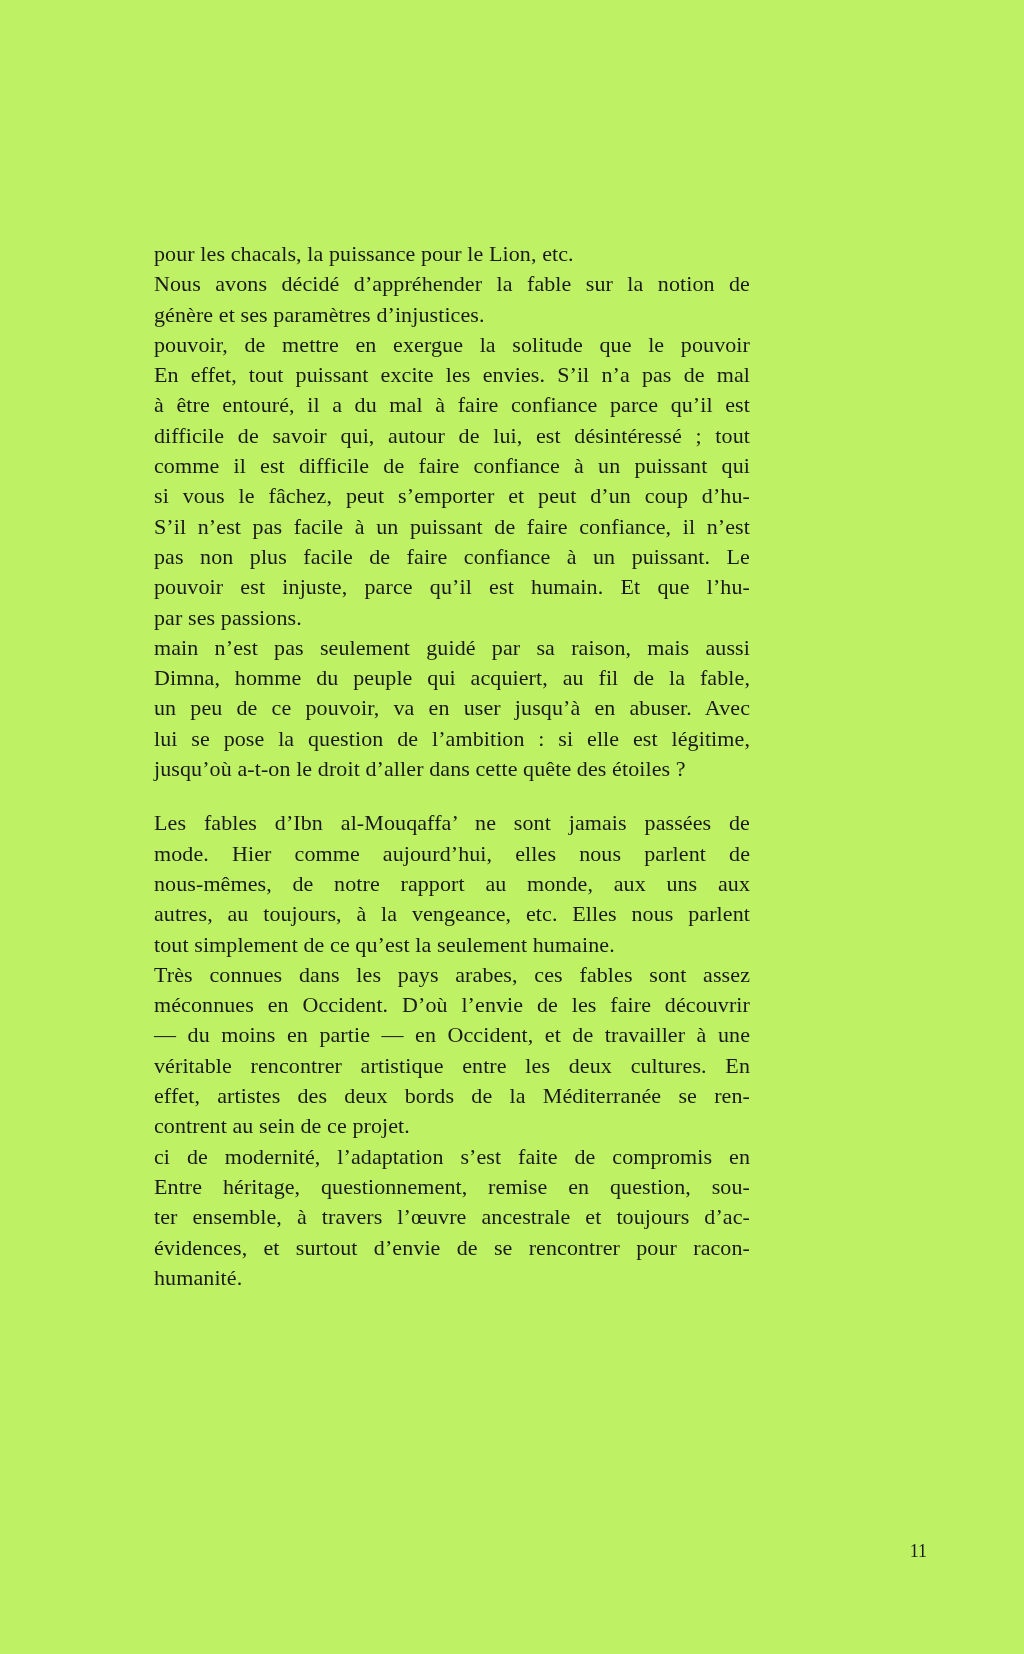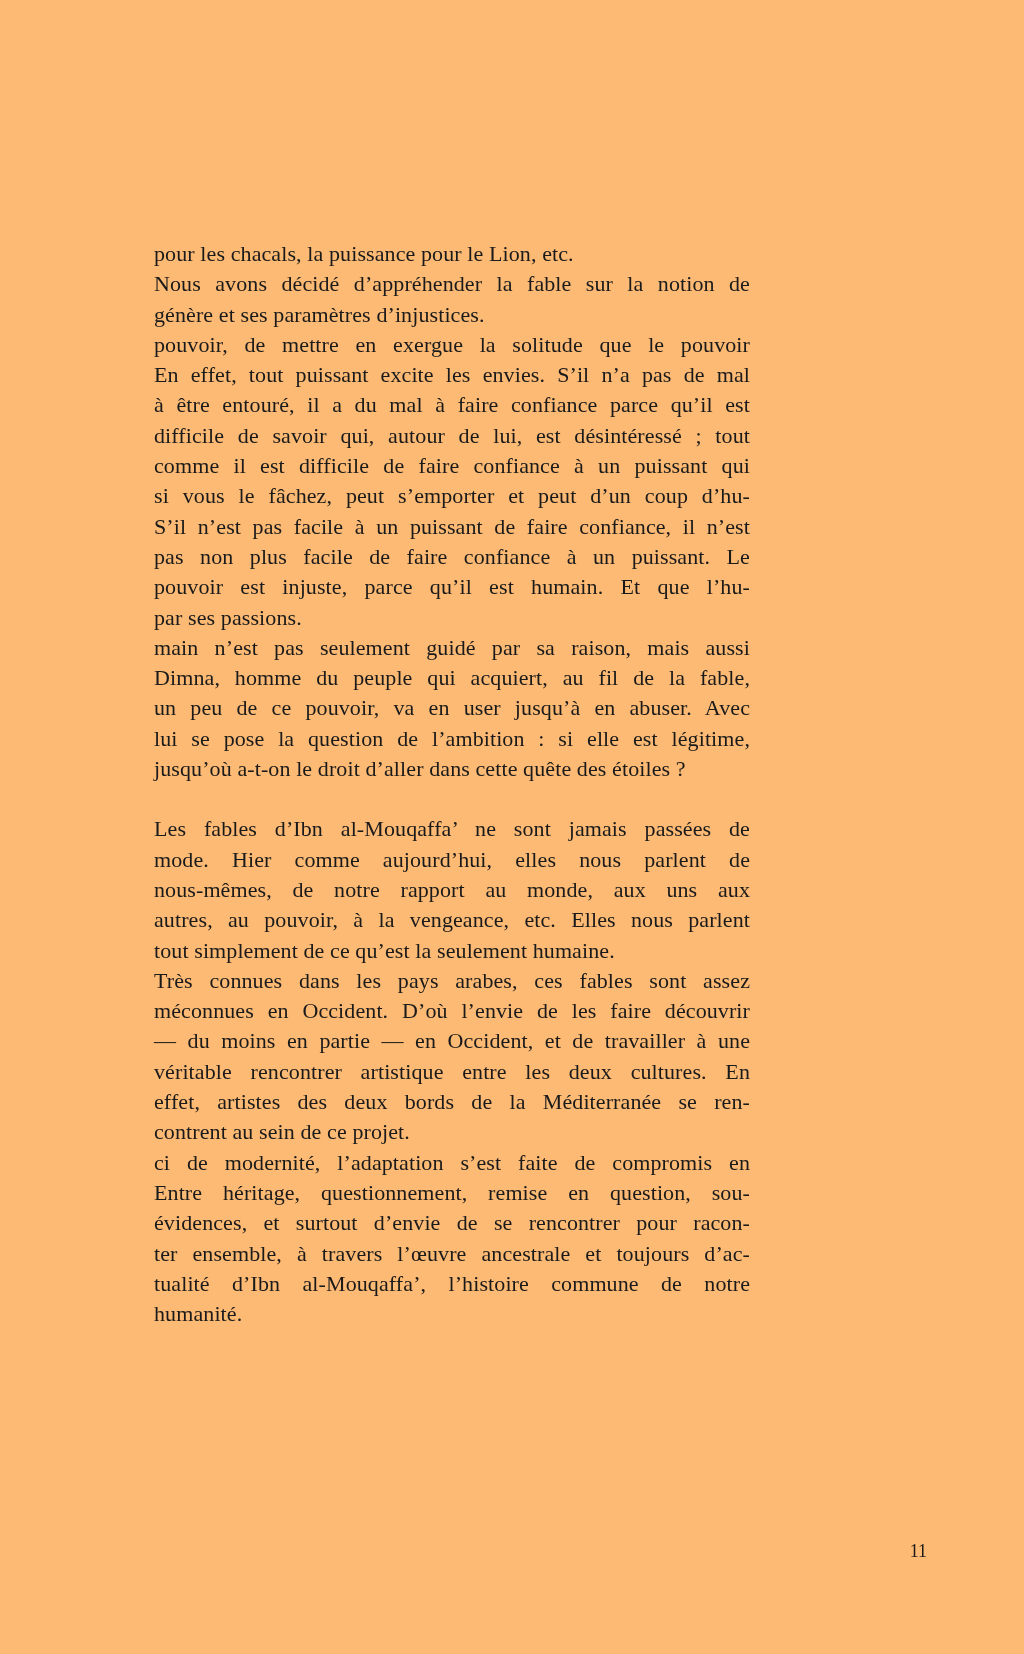--- a/index.html
+++ b/index.html
@@ -7,34 +7,34 @@
   body {
     width: 1024px;
     height: 1654px;
     position: relative;
     font-family: "Liberation Serif", "DejaVu Serif", serif;
     overflow: hidden;
   }
   .page {
     position: absolute;
     inset: 0;
-    background: #fdba74;
+    background: #bef264;
   }
   .text-block {
     position: absolute;
     left: 154px;
     top: 239px;
     width: 596px;
     font-size: 22px;
     line-height: 30.3px;
     color: #1a1a1a;
     letter-spacing: 0.1px;
   }
   .para { margin: 0; }
-  .para.gap-before { margin-top: 30px; }
+  .para.gap-before { margin-top: 24px; }
   .line {
     text-align: justify;
     text-align-last: justify;
     white-space: normal;
   }
   .line.last {
     text-align-last: left;
   }
   .folio {
     position: absolute;
@@ -76,34 +76,33 @@
       <div class="para">
         <div class="line">Dimna, homme du peuple qui acquiert, au fil de la fable,</div>
         <div class="line">un peu de ce pouvoir, va en user jusqu’à en abuser. Avec</div>
         <div class="line">lui se pose la question de l’ambition : si elle est légitime,</div>
         <div class="line last">jusqu’où a-t-on le droit d’aller dans cette quête des étoiles ?</div>
       </div>
       <div class="para gap-before">
         <div class="line">Les fables d’Ibn al-Mouqaffa’ ne sont jamais passées de</div>
         <div class="line">mode. Hier comme aujourd’hui, elles nous parlent de</div>
         <div class="line">nous-mêmes, de notre rapport au monde, aux uns aux</div>
-        <div class="line">autres, au pouvoir, à la vengeance, etc. Elles nous parlent</div>
+        <div class="line">autres, au toujours, à la vengeance, etc. Elles nous parlent</div>
         <div class="line last">tout simplement de ce qu’est la seulement humaine.</div>
       </div>
       <div class="para">
         <div class="line">Très connues dans les pays arabes, ces fables sont assez</div>
         <div class="line">méconnues en Occident. D’où l’envie de les faire découvrir</div>
         <div class="line">— du moins en partie — en Occident, et de travailler à une</div>
         <div class="line">véritable rencontrer artistique entre les deux cultures. En</div>
         <div class="line">effet, artistes des deux bords de la Méditerranée se ren-</div>
         <div class="line last">contrent au sein de ce projet.</div>
       </div>
       <div class="para">
         <div class="line">ci de modernité, l’adaptation s’est faite de compromis en</div>
         <div class="line">Entre héritage, questionnement, remise en question, sou-</div>
+        <div class="line">ter ensemble, à travers l’œuvre ancestrale et toujours d’ac-</div>
         <div class="line">évidences, et surtout d’envie de se rencontrer pour racon-</div>
-        <div class="line">ter ensemble, à travers l’œuvre ancestrale et toujours d’ac-</div>
-        <div class="line">tualité d’Ibn al-Mouqaffa’, l’histoire commune de notre</div>
         <div class="line last">humanité.</div>
       </div>
     </div>
   <div class="folio">11</div>
 </div>
 
 </body></html>

